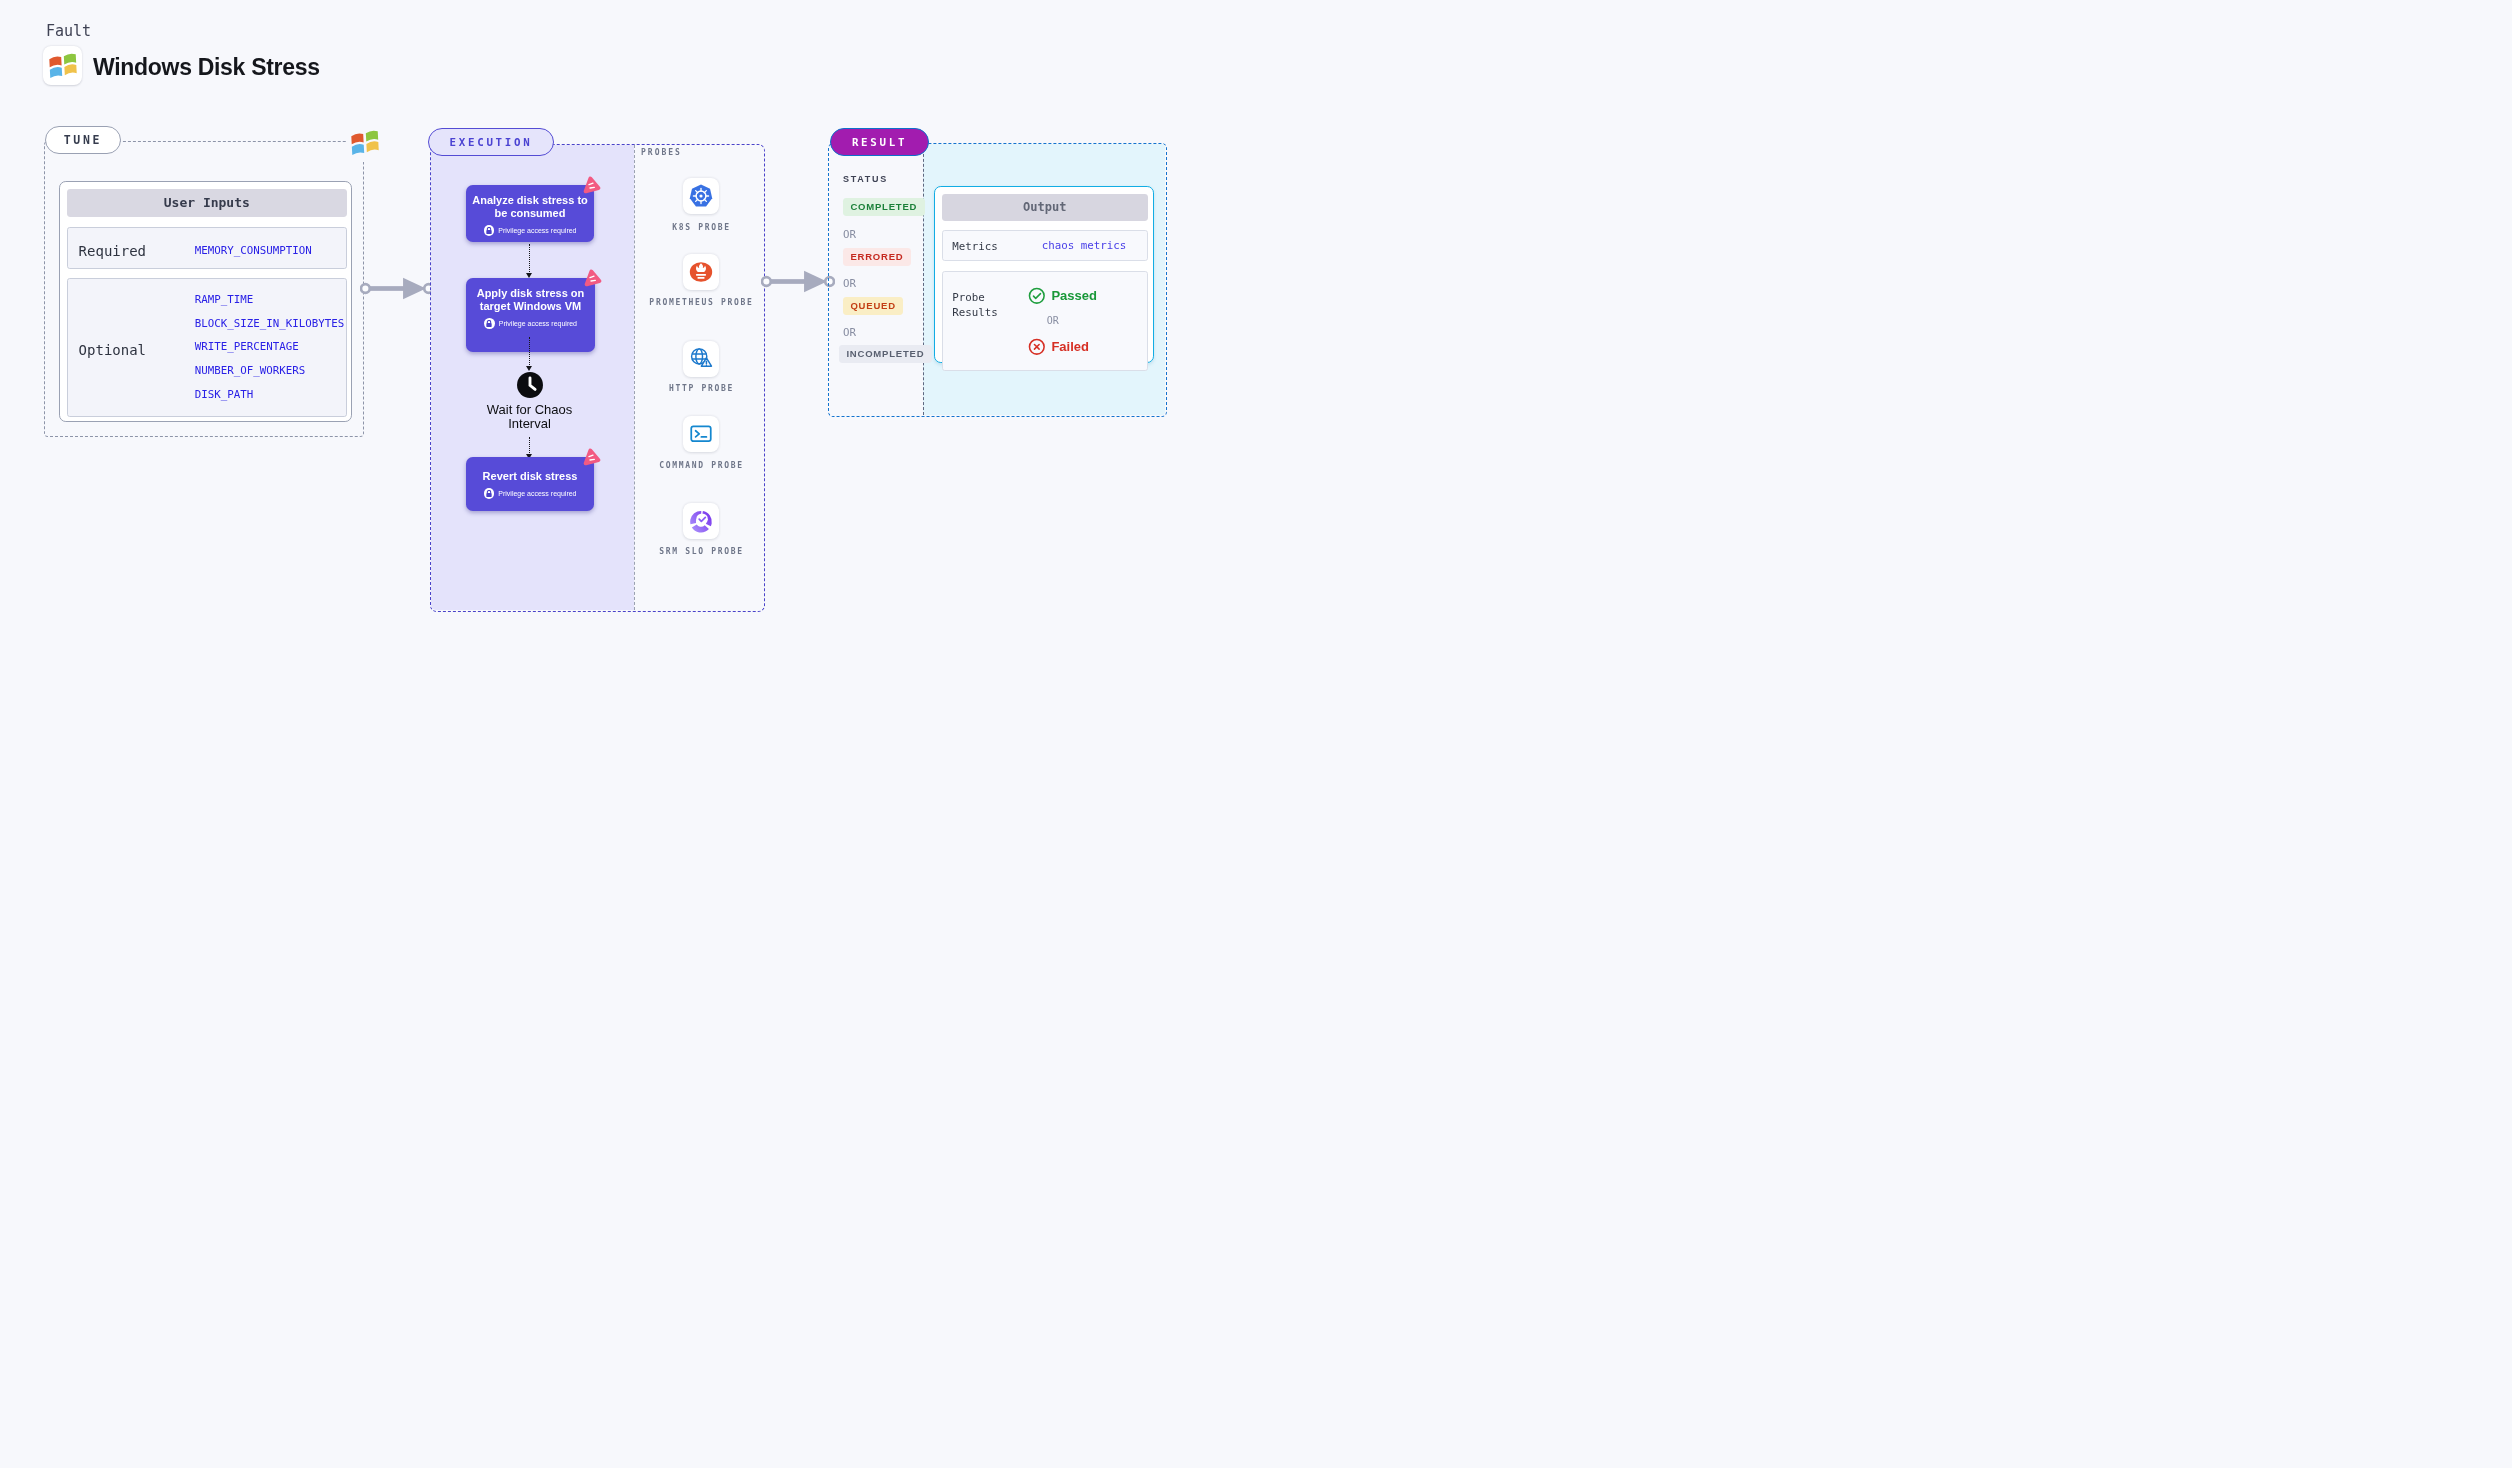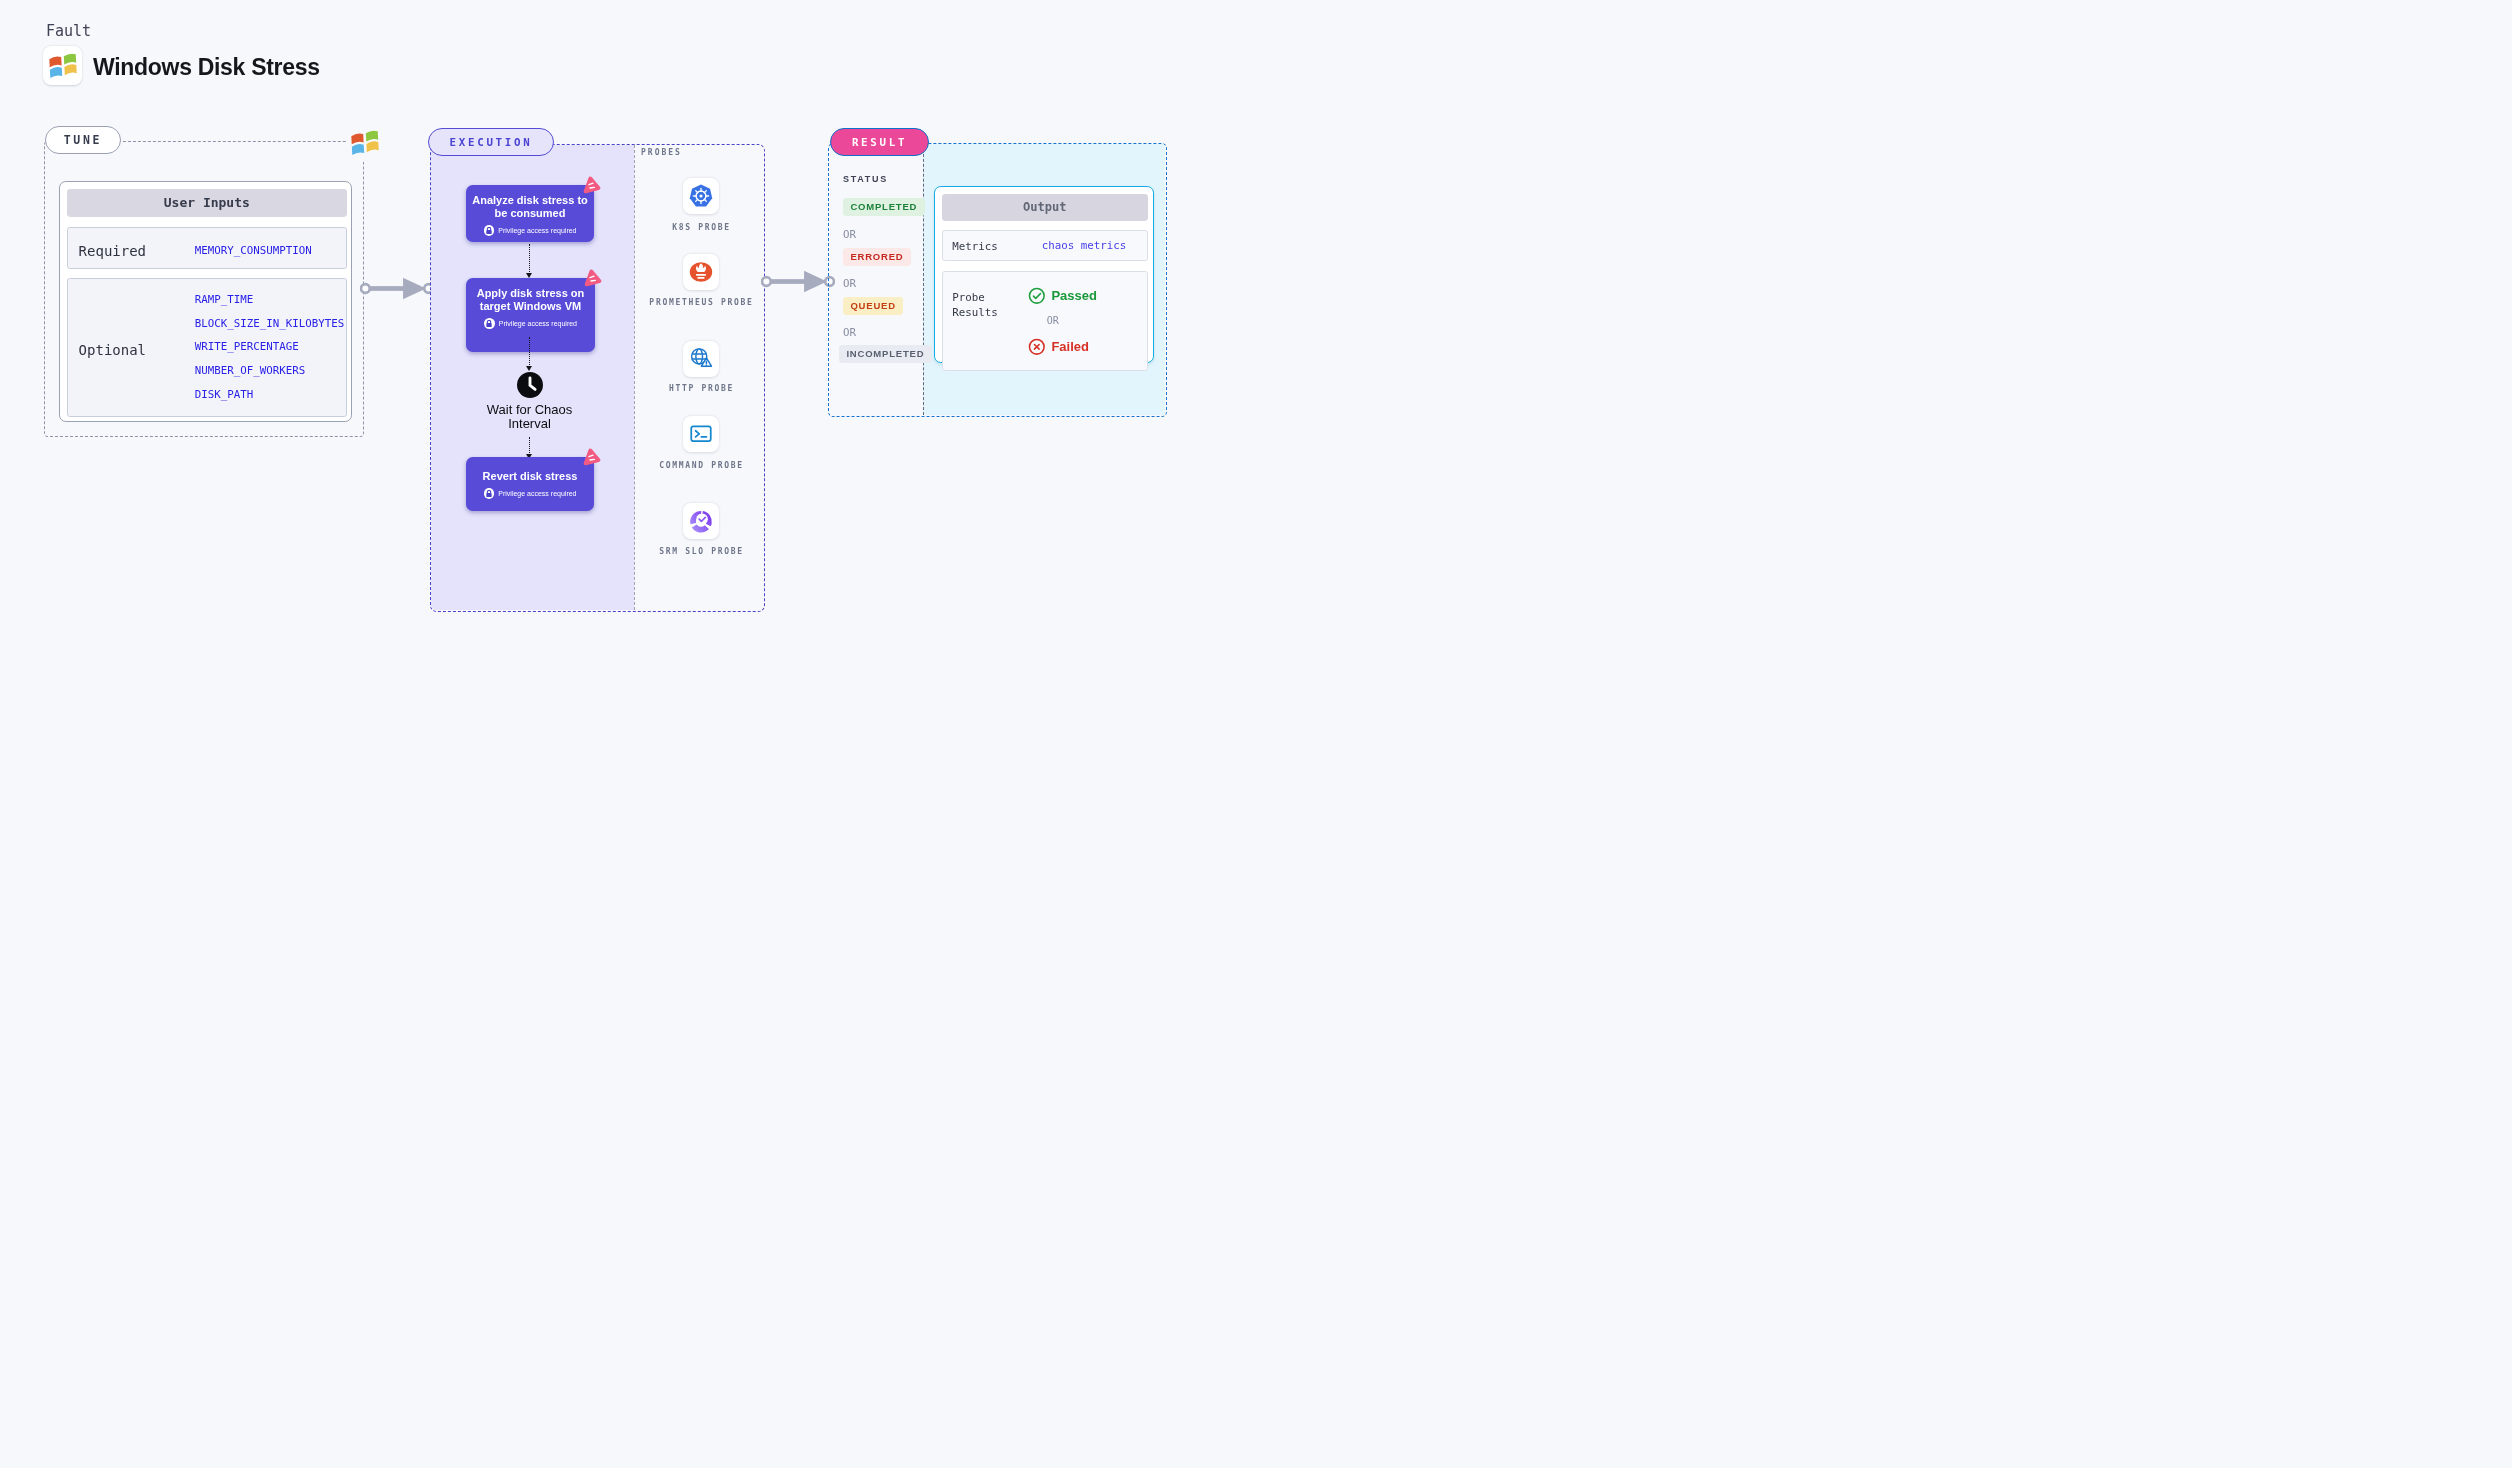--- a/index.html
+++ b/index.html
@@ -11,21 +11,21 @@
 
   
   .eyebrow { font-size:15px; color:#3F4254; font-weight:500; }
   .page-title { font-size:23px; font-weight:bold; color:#15171C; letter-spacing:-0.3px; }
   .logo-card { background:#fff; border-radius:8px; box-shadow:0 0.7px 2px rgba(30,35,60,.18); display:flex; align-items:center; justify-content:center; }
 
   
   .pill { display:flex; align-items:center; justify-content:center; border-radius:15px; font-weight:bold; letter-spacing:2.7px; font-family:"DejaVu Sans Mono",monospace; z-index:5; }
   .pill-tune   { background:#fff;    border:1.4px solid #9AA1B3; color:#363C4E; font-size:11.5px; }
   .pill-exec   { background:#E5E4FB; border:1.7px solid #544CD4; color:#4B43D2; font-size:10.8px; }
-  .pill-result { background:#ec4899; border:1.7px solid #0E70CB; color:#fff; font-size:10.8px; }
+  .pill-result { background:#a21caf; border:1.7px solid #0E70CB; color:#fff; font-size:10.8px; }
 
   
   .tune-box   { border:1.4px dashed #8D94A8; border-radius:4px; }
   .exec-box   { border:1.7px dashed #4A43C9; border-radius:6.8px; }
   .result-box { border:1.7px dashed #1373CE; border-radius:5.4px; }
   .lavender   { background:#E4E3FB; border-radius:4.7px 0 0 4.7px; }
   .probes-divider { border-left:1.4px dashed #9AA1B0; }
   .status-divider { border-left:1px dashed #5F6880; }
   .cyan-fill  { background:#E3F5FC; border-radius:0 3.4px 3.4px 0; }
 

